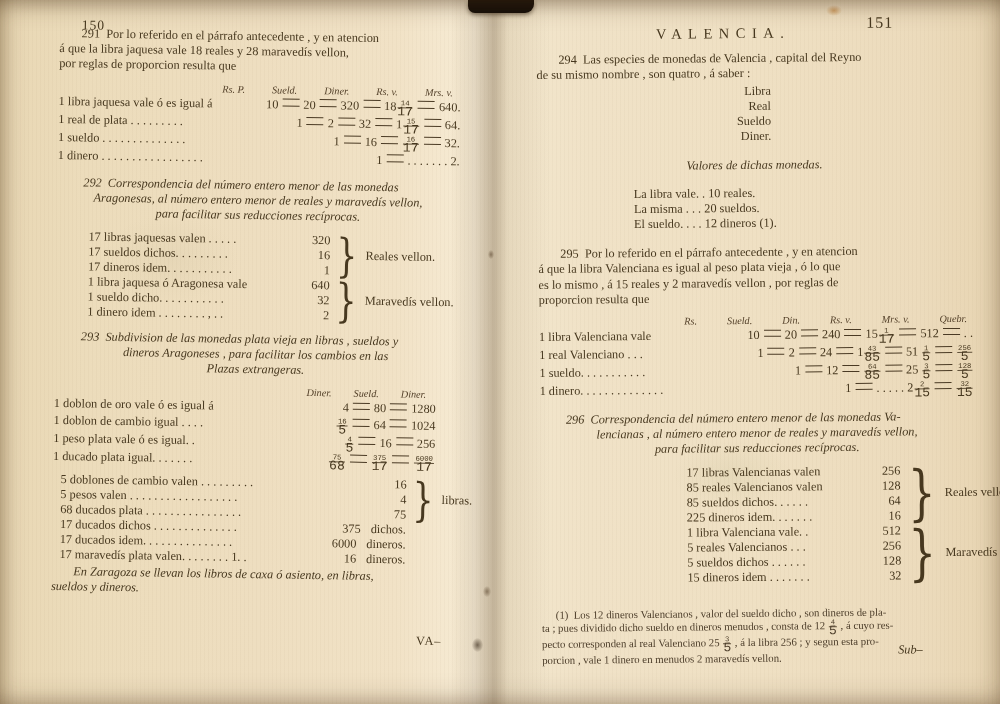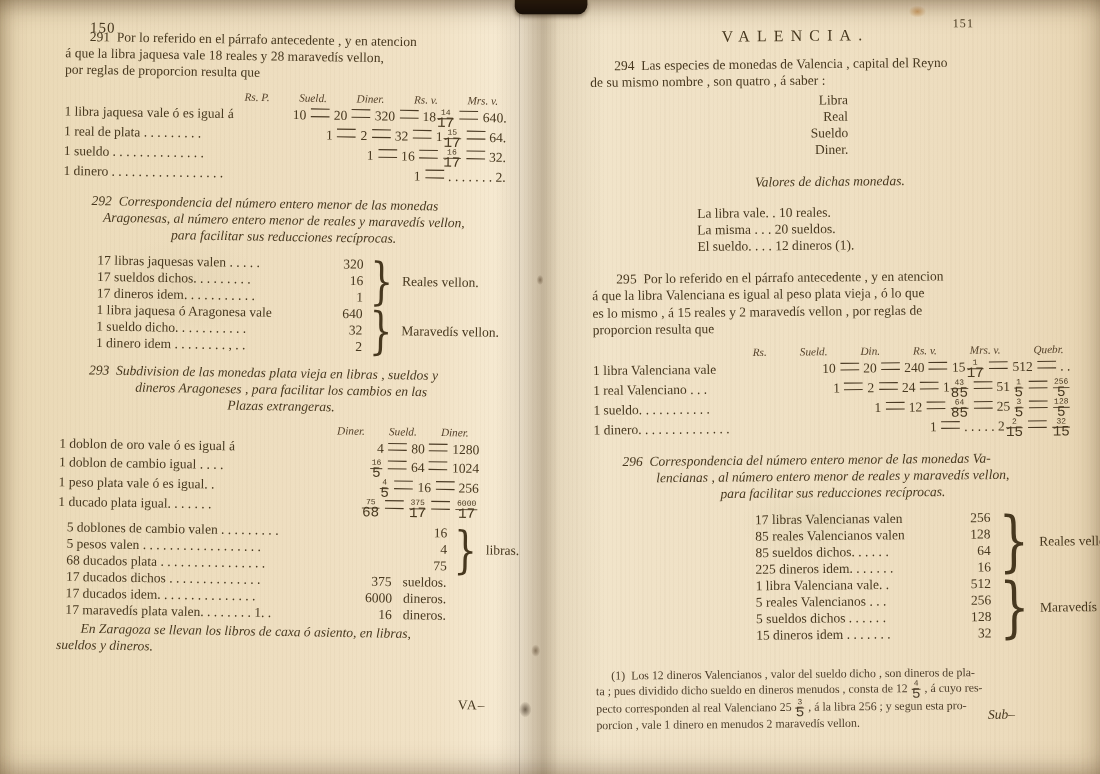--- a/index.html
+++ b/index.html
@@ -31,21 +31,21 @@
   .stain.s4{left:472px;top:638px;width:11px;height:14px;background:radial-gradient(rgba(45,30,14,.6),rgba(45,30,14,0) 75%);}
   .stain.s5{left:672px;top:440px;width:120px;height:70px;background:radial-gradient(rgba(146,150,96,.10),rgba(146,150,96,0) 70%);}
   .stain.s6{left:100px;top:214px;width:140px;height:90px;background:radial-gradient(rgba(150,140,100,.08),rgba(150,140,100,0) 70%);}
 
   
   .page-content{position:absolute;font-size:12.3px;line-height:15.2px;color:#47381f;}
   .left-content{left:60px;top:12px;width:402px;transform:rotate(0.9deg);transform-origin:0 0;}
   .right-content{left:536px;top:16px;width:434px;transform:rotate(-0.55deg);transform-origin:0 0;}
   .ln{white-space:nowrap;}
   .pnum-left{position:absolute;left:22px;top:5px;font-size:13.5px;letter-spacing:1px;}
-  .pnum-right{position:absolute;left:330px;top:2px;font-size:11px;letter-spacing:1px;}
+  .pnum-right{position:absolute;left:330px;top:2px;font-size:16px;letter-spacing:1px;}
   .para{margin-top:12px;}
   .para .ln:first-child{text-indent:22px;}
   .heading{margin-top:12px;font-style:italic;}
   .heading .ln:first-child{text-indent:26px;}
   .heading .ln:nth-child(2){text-align:center;}
   .heading .ln:nth-child(3){text-align:center;}
   .title{text-align:center;font-size:14.5px;letter-spacing:6.5px;margin:12px 60px 0 0;}
   
   .eqtable{margin-top:8px;}
   .thead{display:flex;justify-content:flex-end;font-style:italic;font-size:10.2px;color:#55422b;line-height:13px;}
@@ -226,21 +226,21 @@
             </div>
           </div>
           <span class="brace b3">}</span>
           <span class="blbl">libras.</span>
         </div>
         <div class="bgroup">
           <div class="brows">
             <div class="brow">
               <span class="lbl">17 ducados dichos . . . . . . . . . . . . . .</span>
               <span class="val">375</span>
-              <span class="unit">sueldos.</span>
+              <span class="unit">dichos.</span>
             </div>
             <div class="brow">
               <span class="lbl">17 ducados idem. . . . . . . . . . . . . . .</span>
               <span class="val">6000</span>
               <span class="unit">dineros.</span>
             </div>
             <div class="brow">
               <span class="lbl">17 maravedís plata valen. . . . . . . . 1. .</span>
               <span class="val">16</span>
               <span class="unit">dineros.</span>

